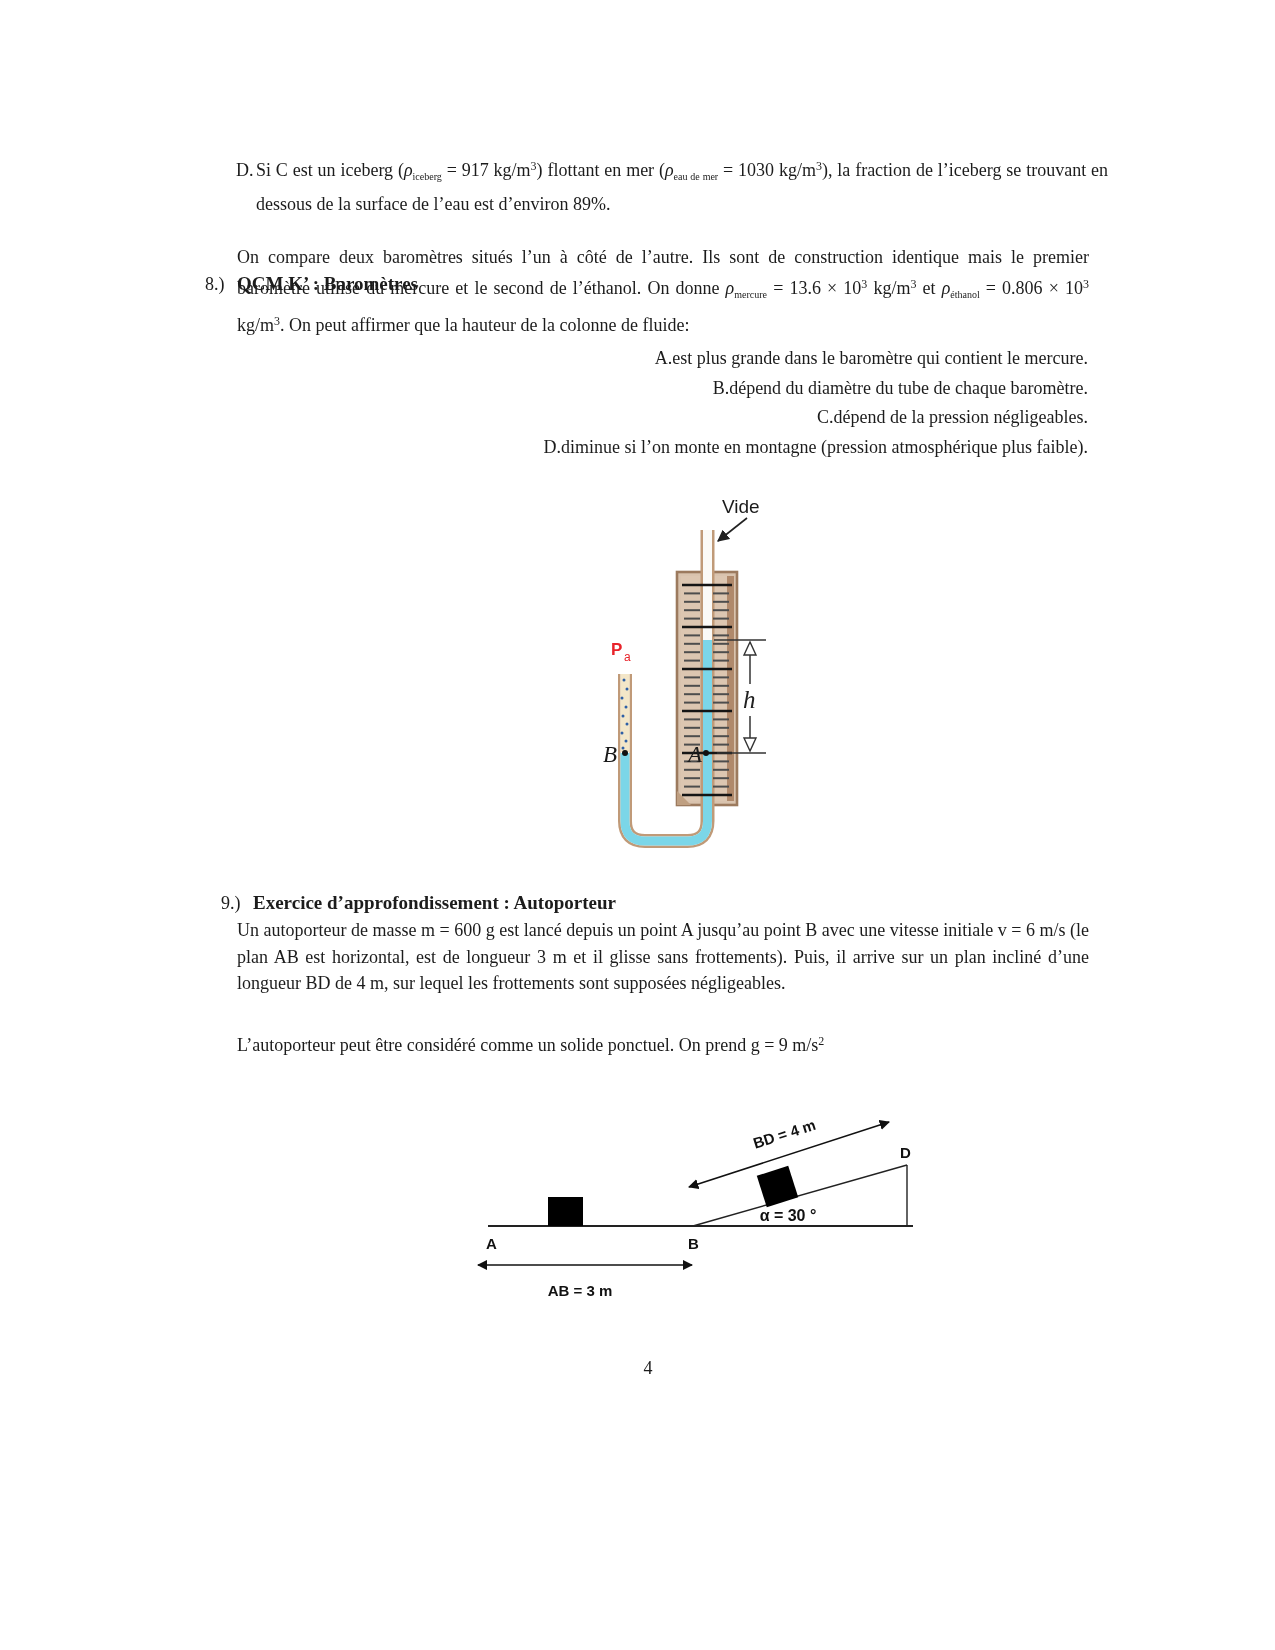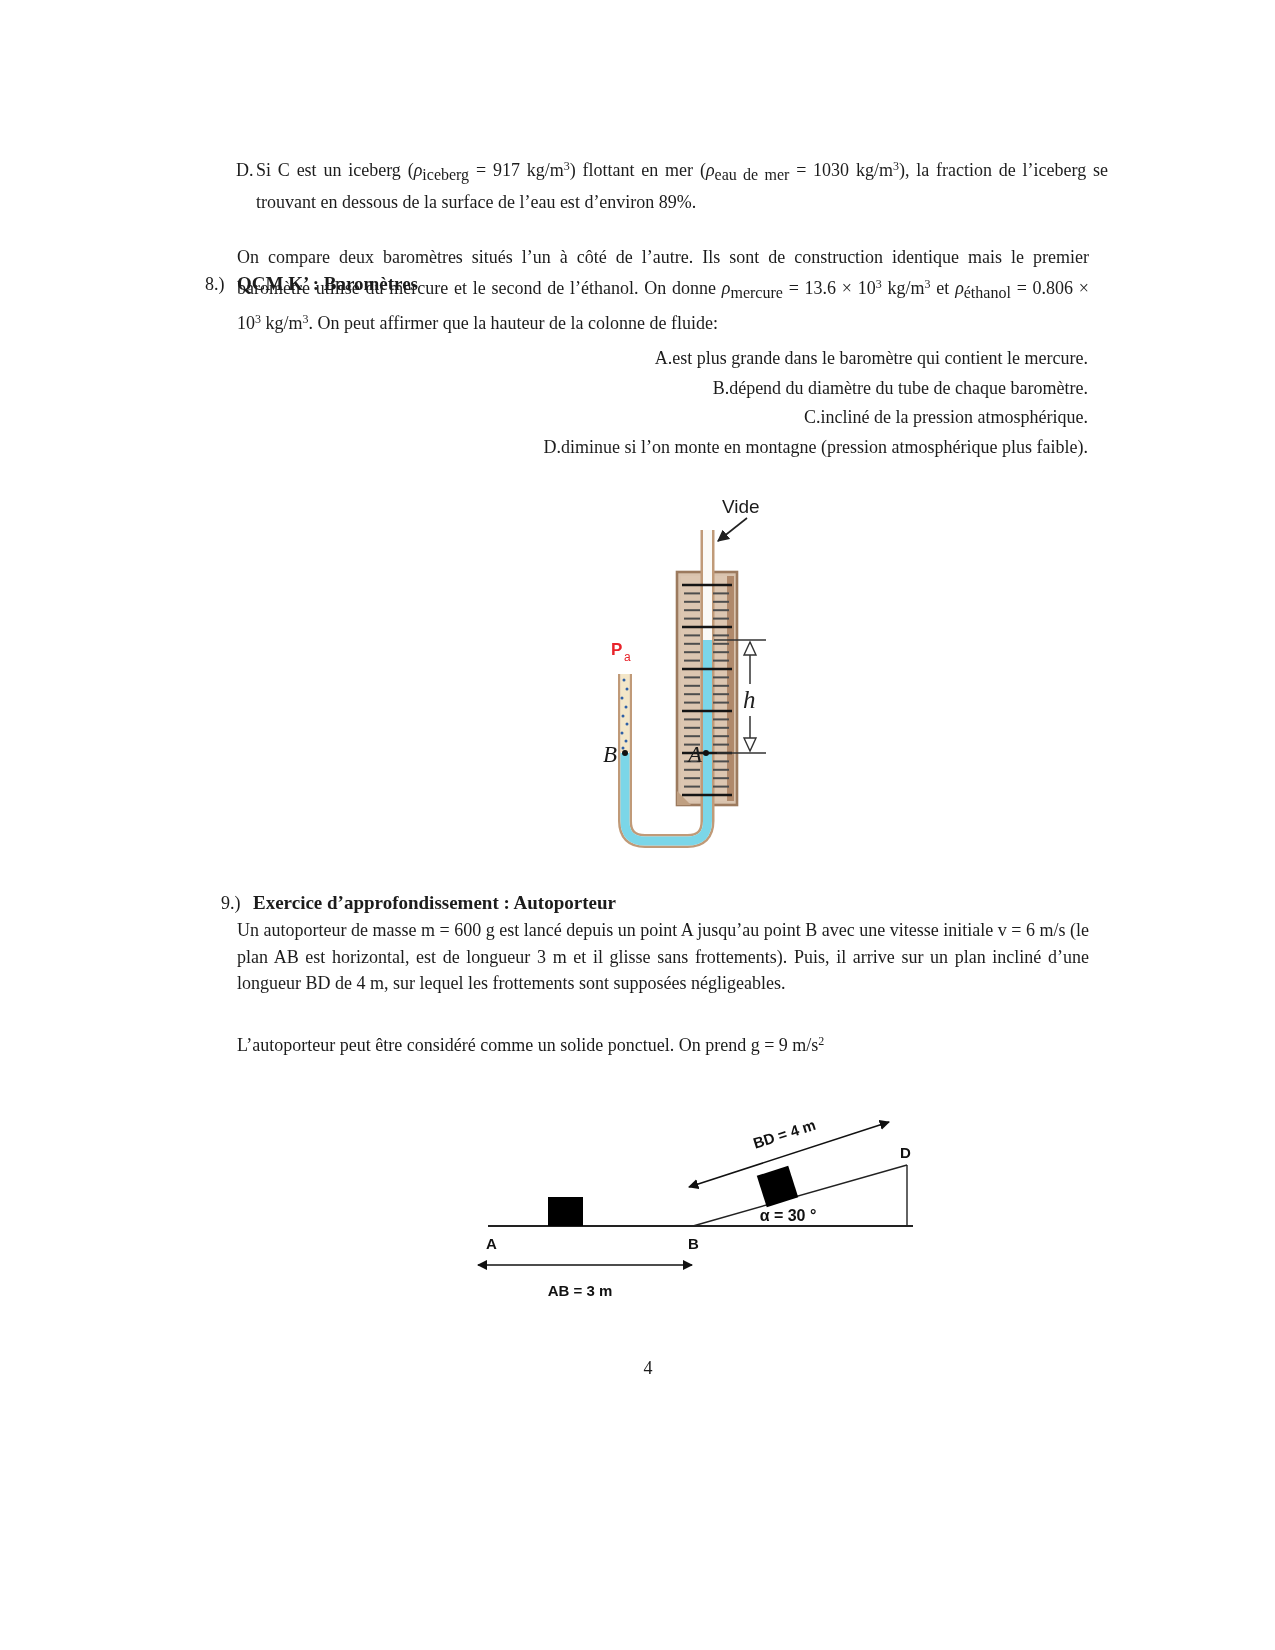--- a/index.html
+++ b/index.html
@@ -7,21 +7,21 @@
     width:1275px; height:1650px; background:#ffffff; position:relative;
     font-family:"Liberation Serif","DejaVu Serif",serif; color:#1c1c1c;
     overflow:hidden;
   }
   .abs { position:absolute; }
   .body-text { font-size:18px; line-height:26.5px; text-align:justify; }
   .hang { padding-left:20px; }
   .hang .mk { display:inline-block; width:20px; margin-left:-20px; }
   .opt { padding-left:30px; line-height:26px; margin-bottom:3.5px; text-align:right; }
   .opt .mk { display:inline-block; width:30px; margin-left:-30px; }
-  .sb { font-size:16px; vertical-align:-4px; }
+  .sb { font-size:10px; vertical-align:-4px; }
   .sp { font-size:12px; vertical-align:6px; }
   .rho { font-style:italic; }
   .hd { font-size:19px; white-space:nowrap; }
   .hd .num { display:inline-block; width:32px; font-size:18px; font-weight:400; }
   .hd .ttl { font-weight:700; }
   .pgnum { font-size:18px; transform:translateX(-50%); }
   svg text { user-select:none; }
   .figsans { font-family:"Liberation Sans","DejaVu Sans",sans-serif; }
   .tl { stroke:#151515; stroke-width:2.6; }
   .ts { stroke:#4d4d4d; stroke-width:2; }
@@ -46,21 +46,21 @@
   </div>
 
   <div class="abs body-text" style="left:247px; top:345px; width:841px;">
     <div class="opt">
       <span class="mk">A.</span><span>est plus grande dans le baromètre qui contient le mercure.</span>
     </div>
     <div class="opt">
       <span class="mk">B.</span><span>dépend du diamètre du tube de chaque baromètre.</span>
     </div>
     <div class="opt">
-      <span class="mk">C.</span><span>incliné de la pression atmosphérique.</span>
+      <span class="mk">C.</span><span>dépend de la pression négligeables.</span>
     </div>
     <div class="opt">
       <span class="mk">D.</span><span>diminue si l’on monte en montagne (pression atmosphérique plus faible).</span>
     </div>
   </div>
 
   <svg class="abs" style="left:560px; top:480px;" width="240" height="400" viewBox="0 0 240 400">
     <defs>
       <marker id="arrS" viewBox="0 0 10 10" refX="9" refY="5" markerWidth="7.5" markerHeight="7.5" orient="auto">
         <path d="M0,0 L10,5 L0,10 z" fill="#222"></path>

